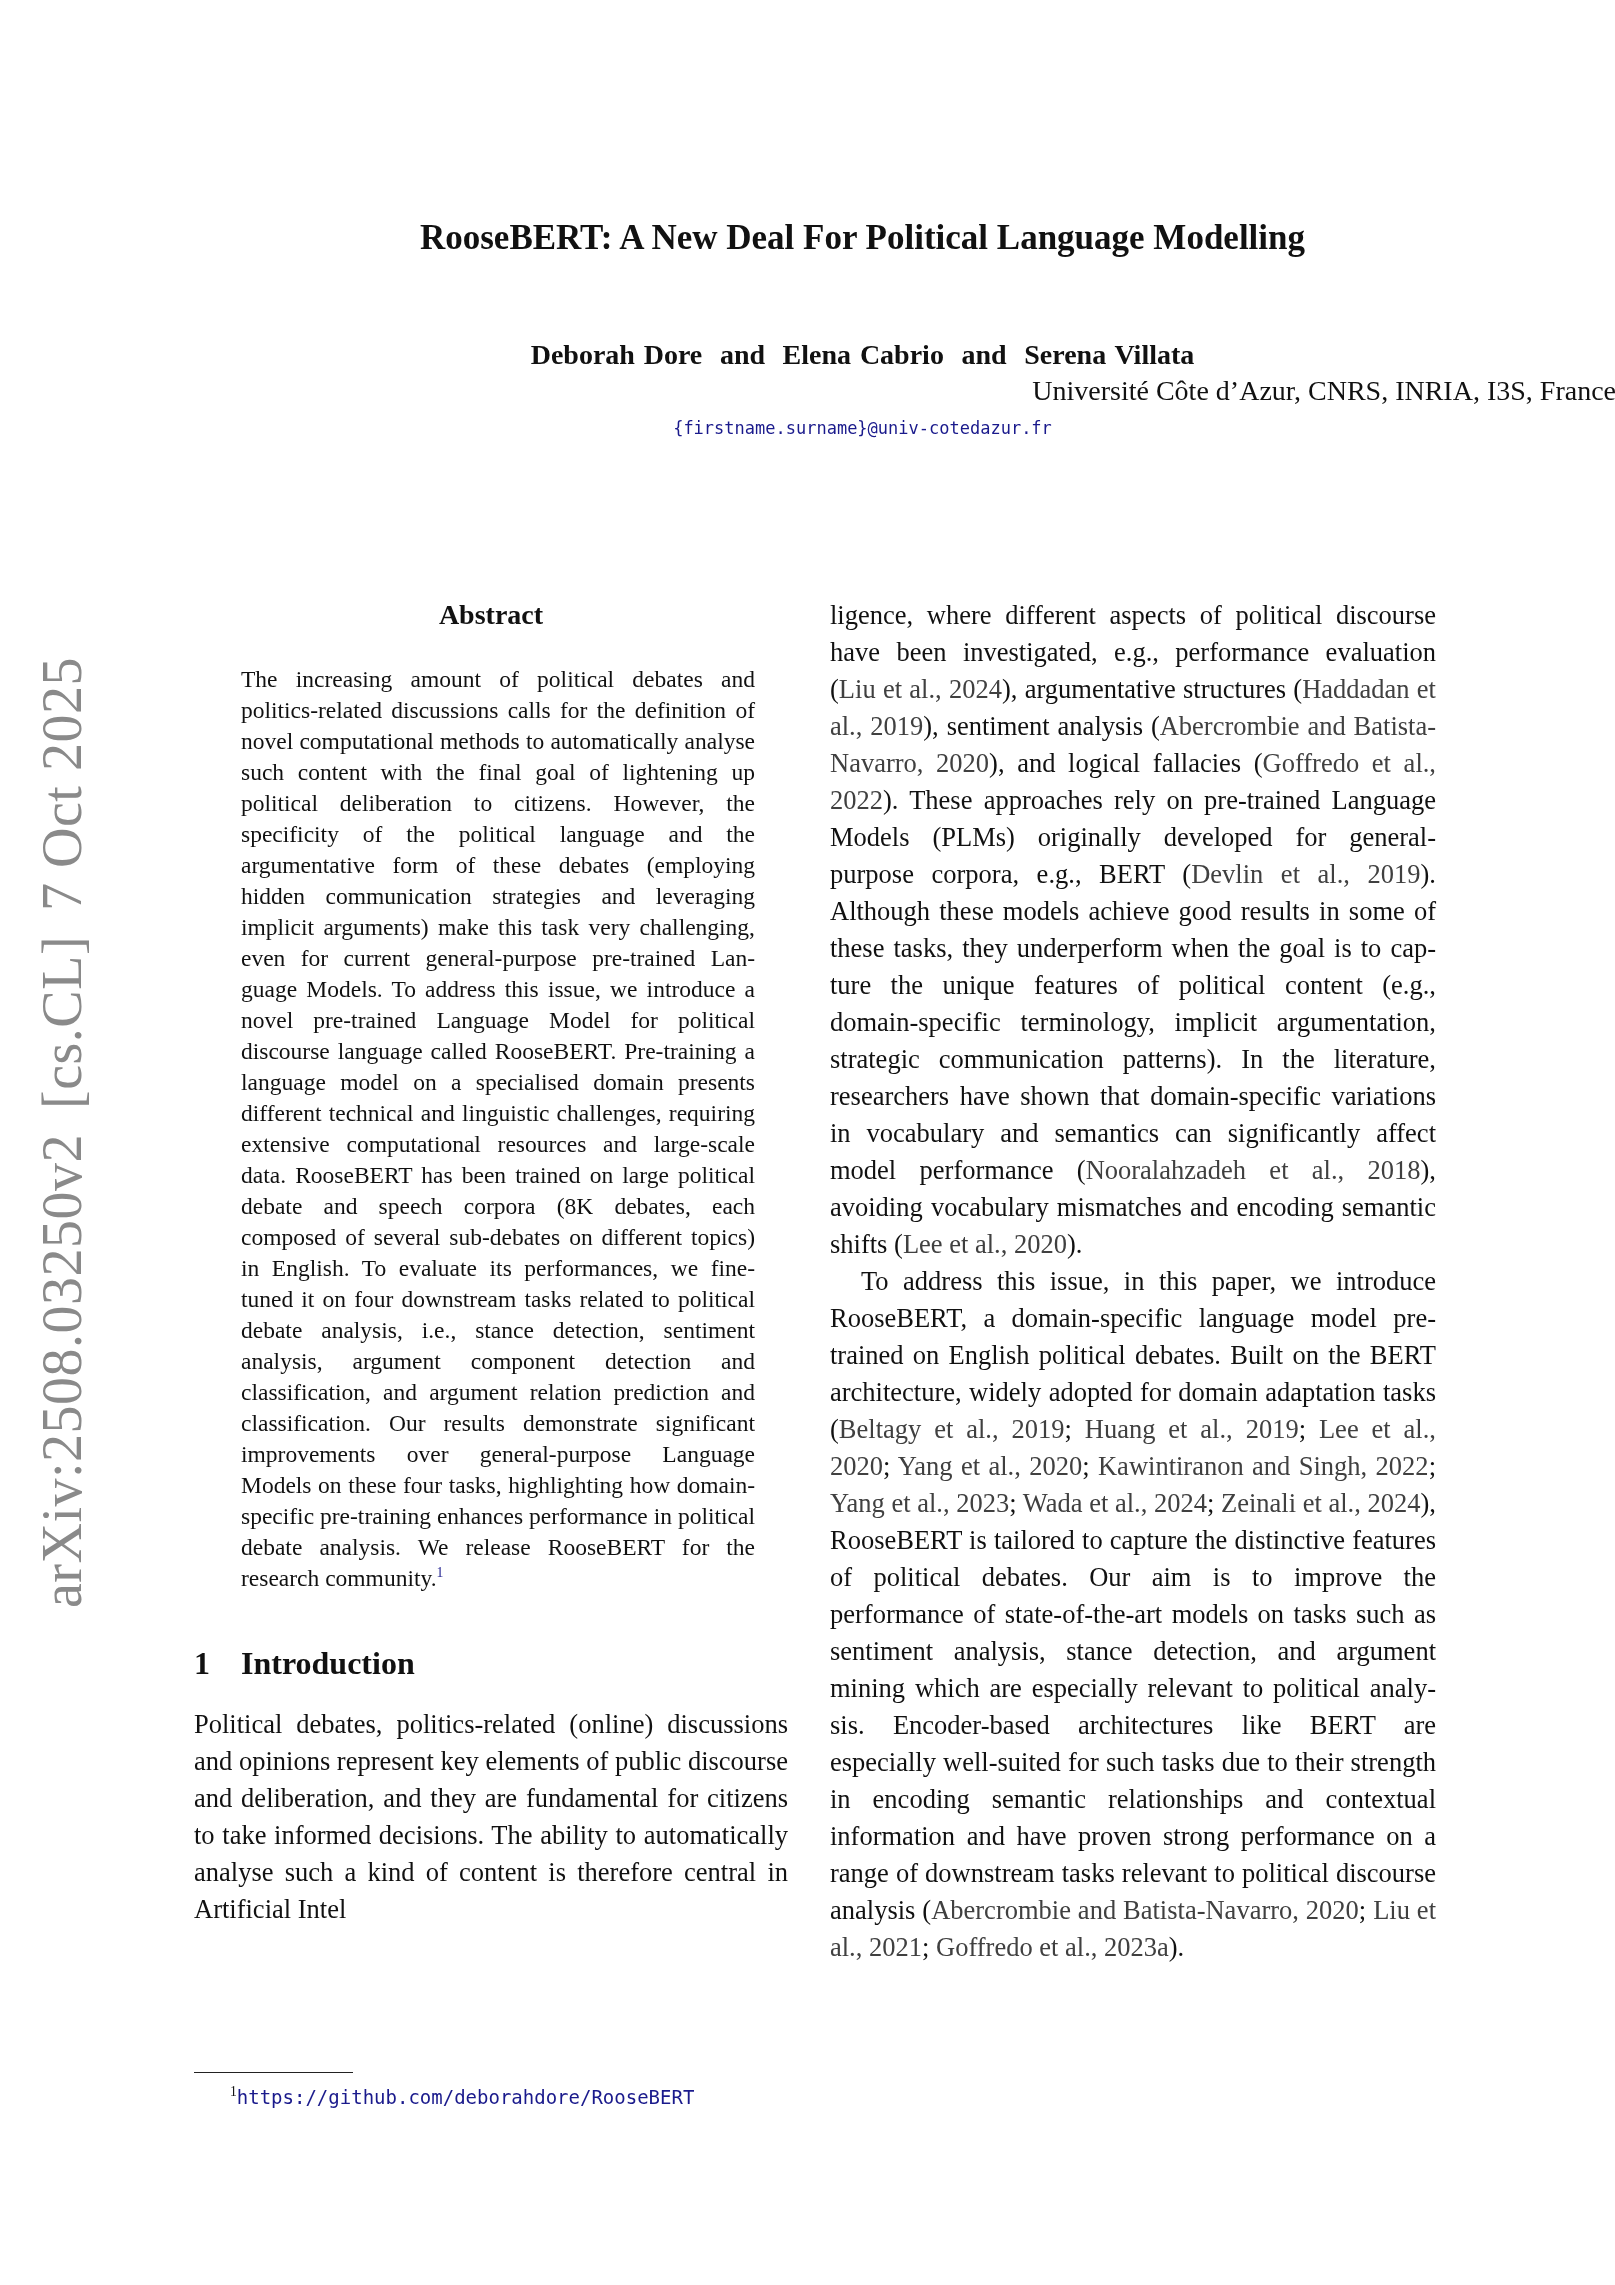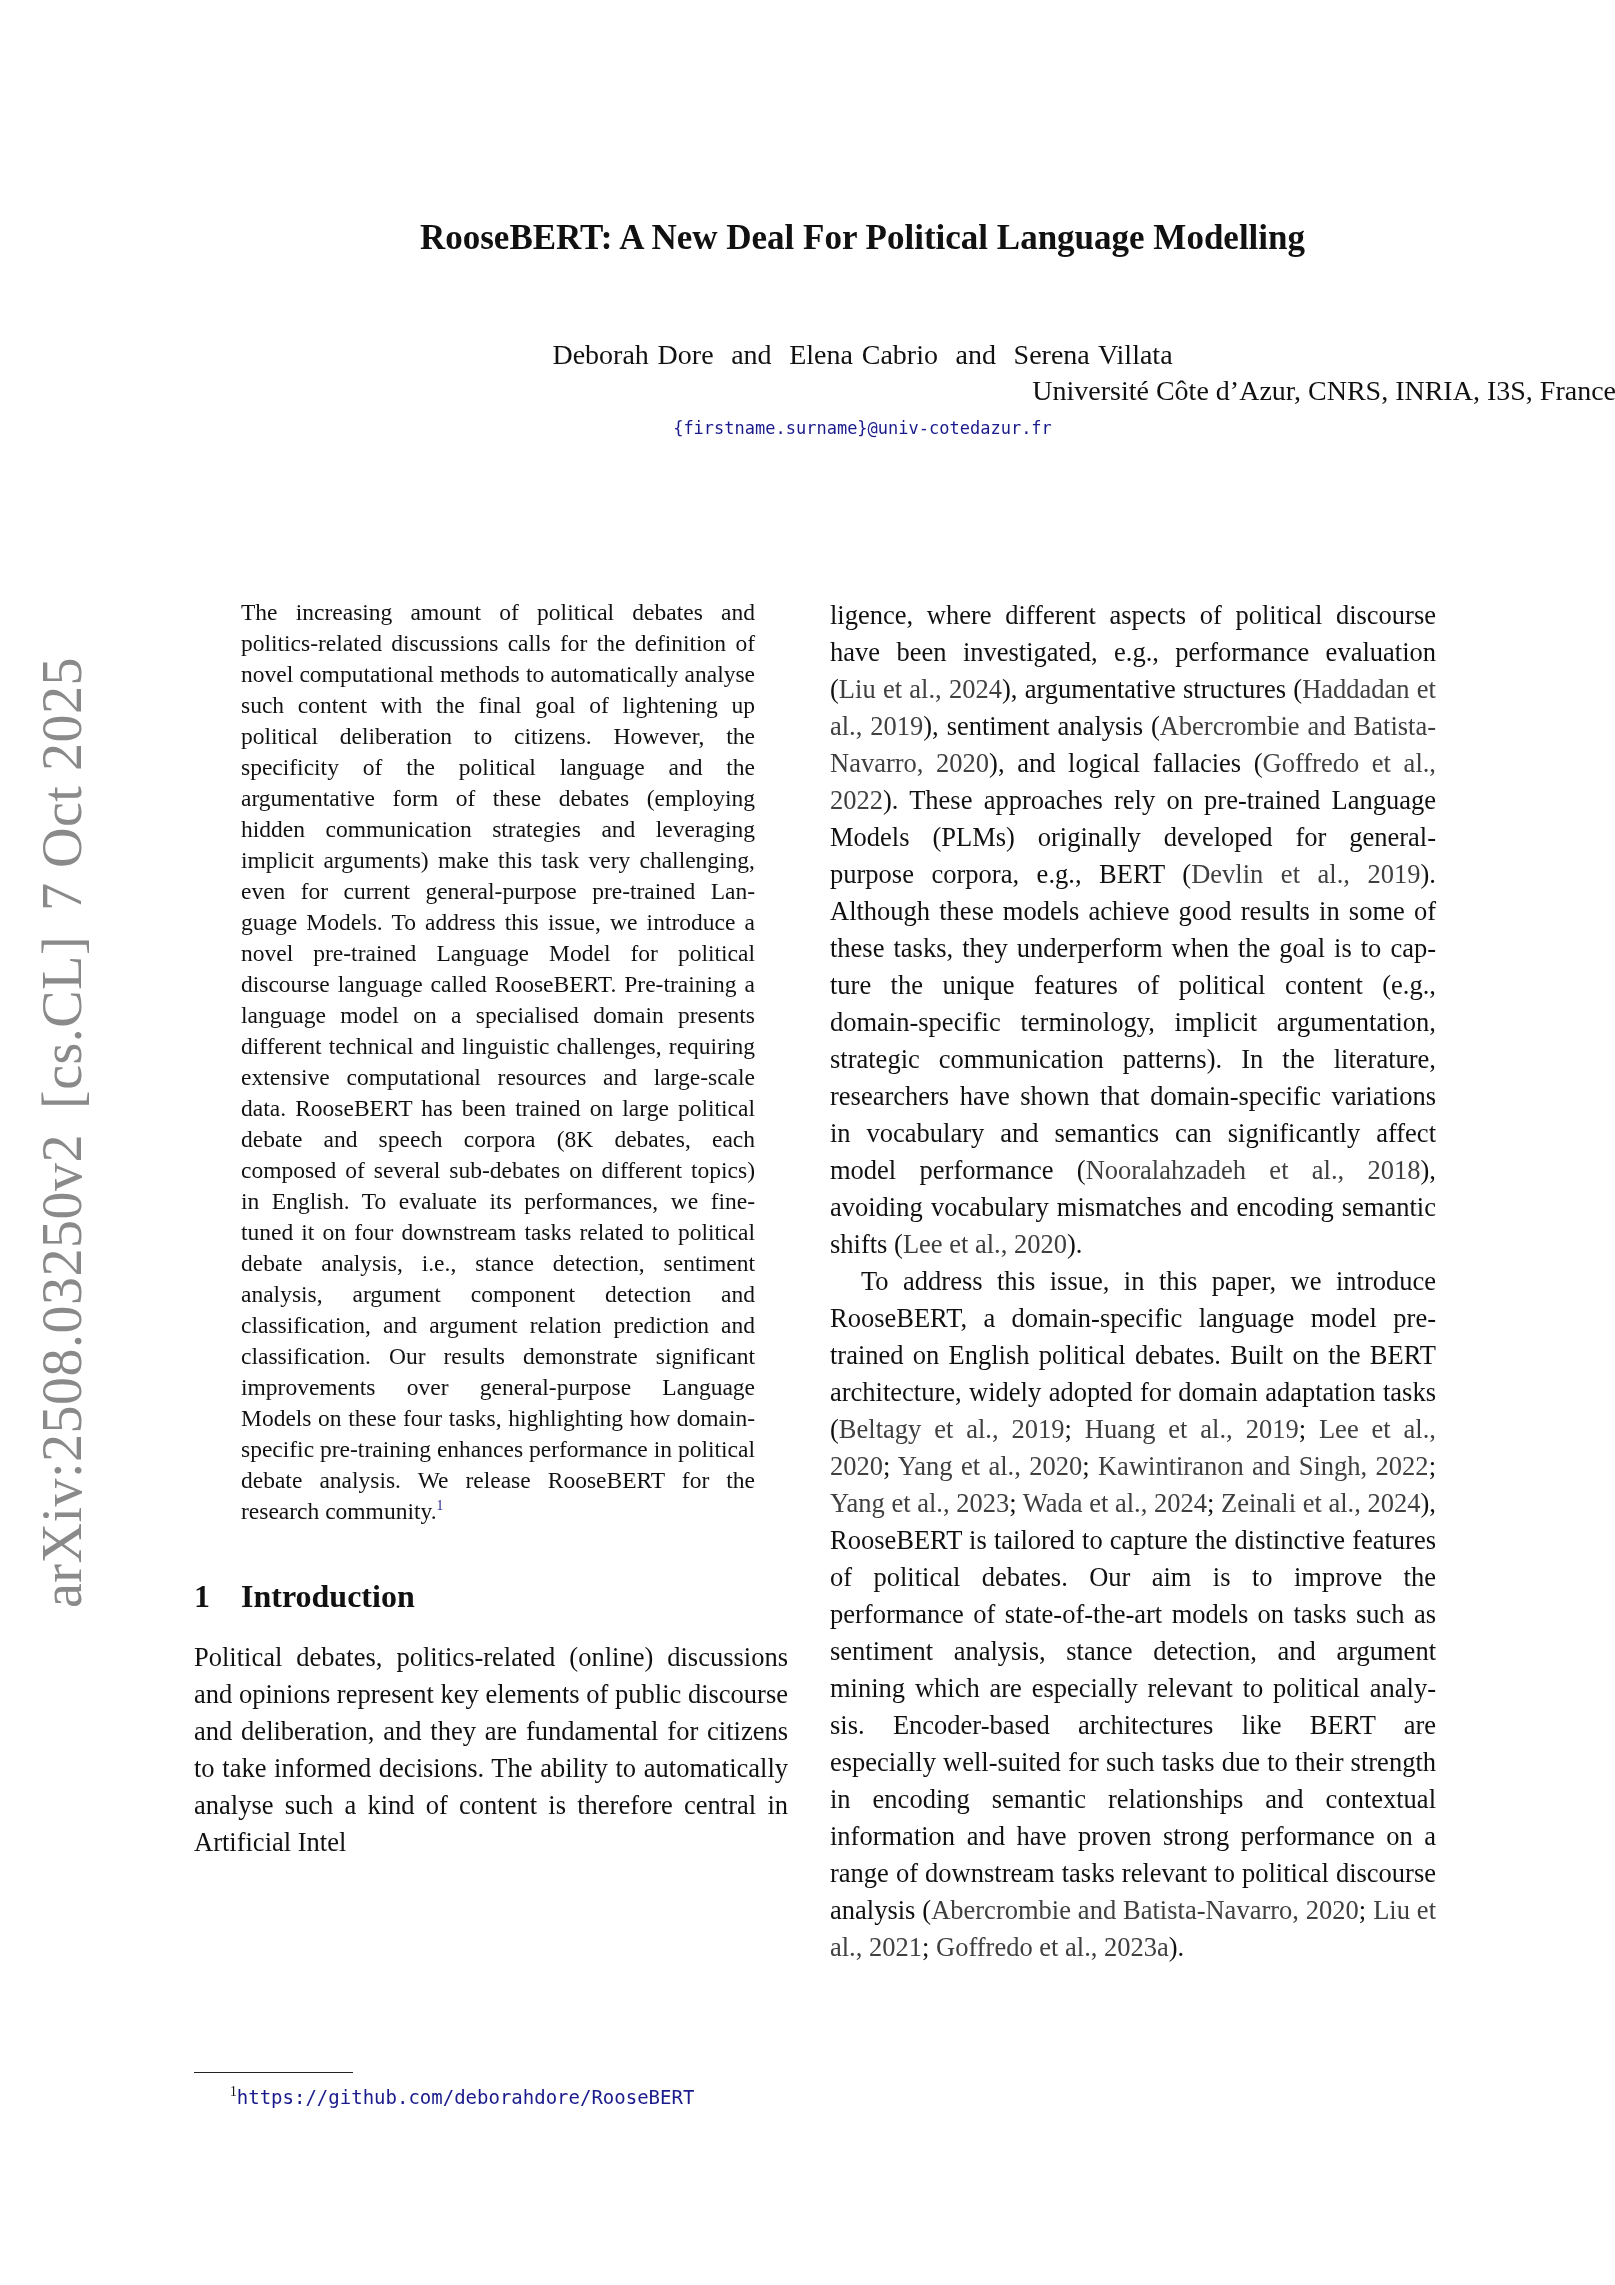--- a/index.html
+++ b/index.html
@@ -13,21 +13,21 @@
     font-family: "Liberation Serif", serif; font-size: 56px; color: #8a8a8a;
     white-space: nowrap; letter-spacing: 0.5px; line-height: 1;
     width: 923px;
   }
   .arxiv-stamp span { margin-right: 25px; }
   .title {
     position: absolute; left: 0; right: 0; top: 206px; text-align: center;
     font-size: 35px; font-weight: bold; margin-left: 109px; margin-top: 12px;
   }
   .authors-block { position: absolute; left: 0; right: 0; top: 337px; text-align: center; margin-left: 109px; }
-  .authors { font-size: 28px; font-weight: normal; line-height: 36px; word-spacing: 1.8px; }
+  .authors { font-size: 28px; font-weight: bold; line-height: 36px; word-spacing: 1.8px; }
   .affil { font-size: 28px; line-height: 36px; text-align: right; }
   .email { font-family: "DejaVu Sans Mono", "Liberation Mono", monospace; font-size: 17px; color: #1a1a8c; line-height: 38px; }
 
   .col-left { position: absolute; left: 194px; top: 597px; width: 594px; }
   .col-right { position: absolute; left: 830px; top: 597px; width: 606px; }
 
   .abstract-title { text-align: center; font-size: 28px; font-weight: bold; margin: 0 0 31px 0; line-height: 36px; }
   .abstract-text {
     margin: 0 0 0 47px; width: 514px; font-size: 23.5px; line-height: 31px;
     text-align: justify; hyphens: manual;
@@ -56,20 +56,21 @@
 
 <div class="title">RooseBERT: A New Deal For Political Language Modelling</div>
 
 <div class="authors-block">
   <div class="authors" style="white-space:pre">Deborah Dore  and  Elena Cabrio  and  Serena Villata</div>
   <div class="affil">Université Côte d’Azur, CNRS, INRIA, I3S, France</div>
   <div class="email">{firstname.surname}@univ-cotedazur.fr</div>
 </div>
 
 <div class="col-left">
+  <div class="abstract-title">Abstract</div>
   <p class="abstract-text"><span>The increasing amount of political debates and politics-related discussions calls for the defini­tion of novel computational methods to auto­matically analyse such content with the final goal of lightening up political deliberation to citizens.  However, the specificity of the po­litical language and the argumentative form of these debates (employing hidden commu­nication strategies and leveraging implicit argu­ments) make this task very challenging, even for current general-purpose pre-trained Lan­guage Models.  To address this issue, we in­troduce a novel pre-trained Language Model for political discourse language called Roose­BERT. Pre-training a language model on a specialised domain presents different technical and linguistic challenges, requiring extensive computational resources and large-scale data. RooseBERT has been trained on large polit­ical debate and speech corpora (8K debates, each composed of several sub-debates on dif­ferent topics) in English. To evaluate its perfor­mances, we fine-tuned it on four downstream tasks related to political debate analysis, i.e., stance detection, sentiment analysis, argument component detection and classification, and ar­gument relation prediction and classification. Our results demonstrate significant improve­ments over general-purpose Language Models on these four tasks, highlighting how domain-specific pre-training enhances performance in political debate analysis.  We release Roose­BERT for the research community.</span><span class="fnmark">1</span></p>
 
   <div class="section-heading">
     <span class="num">1</span><span>Introduction</span>
   </div>
   <p class="body-text">Political debates, politics-related (online) discus­sions and opinions represent key elements of pub­lic discourse and deliberation, and they are fun­damental for citizens to take informed decisions. The ability to automatically analyse such a kind of content is therefore central in Artificial Intel­</p>
 </div>
 
 <div class="col-right">
   <p class="body-text"><span>ligence, where different aspects of political dis­course have been investigated, e.g., performance evaluation (</span><a class="cite">Liu et al., 2024</a><span>), argumentative struc­tures (</span><a class="cite">Haddadan et al., 2019</a><span>), sentiment analy­sis (</span><a class="cite">Abercrombie and Batista-Navarro, 2020</a><span>), and logical fallacies (</span><a class="cite">Goffredo et al., 2022</a><span>).  These approaches rely on pre-trained Language Models (PLMs) originally developed for general-purpose corpora, e.g., BERT (</span><a class="cite">Devlin et al., 2019</a><span>). Although these models achieve good results in some of these tasks, they underperform when the goal is to cap­ture the unique features of political content (e.g., domain-specific terminology, implicit argumenta­tion, strategic communication patterns). In the liter­ature, researchers have shown that domain-specific variations in vocabulary and semantics can signifi­cantly affect model performance (</span><a class="cite">Nooralahzadeh et al., 2018</a><span>), avoiding vocabulary mismatches and encoding semantic shifts (</span><a class="cite">Lee et al., 2020</a><span>).</span></p>

